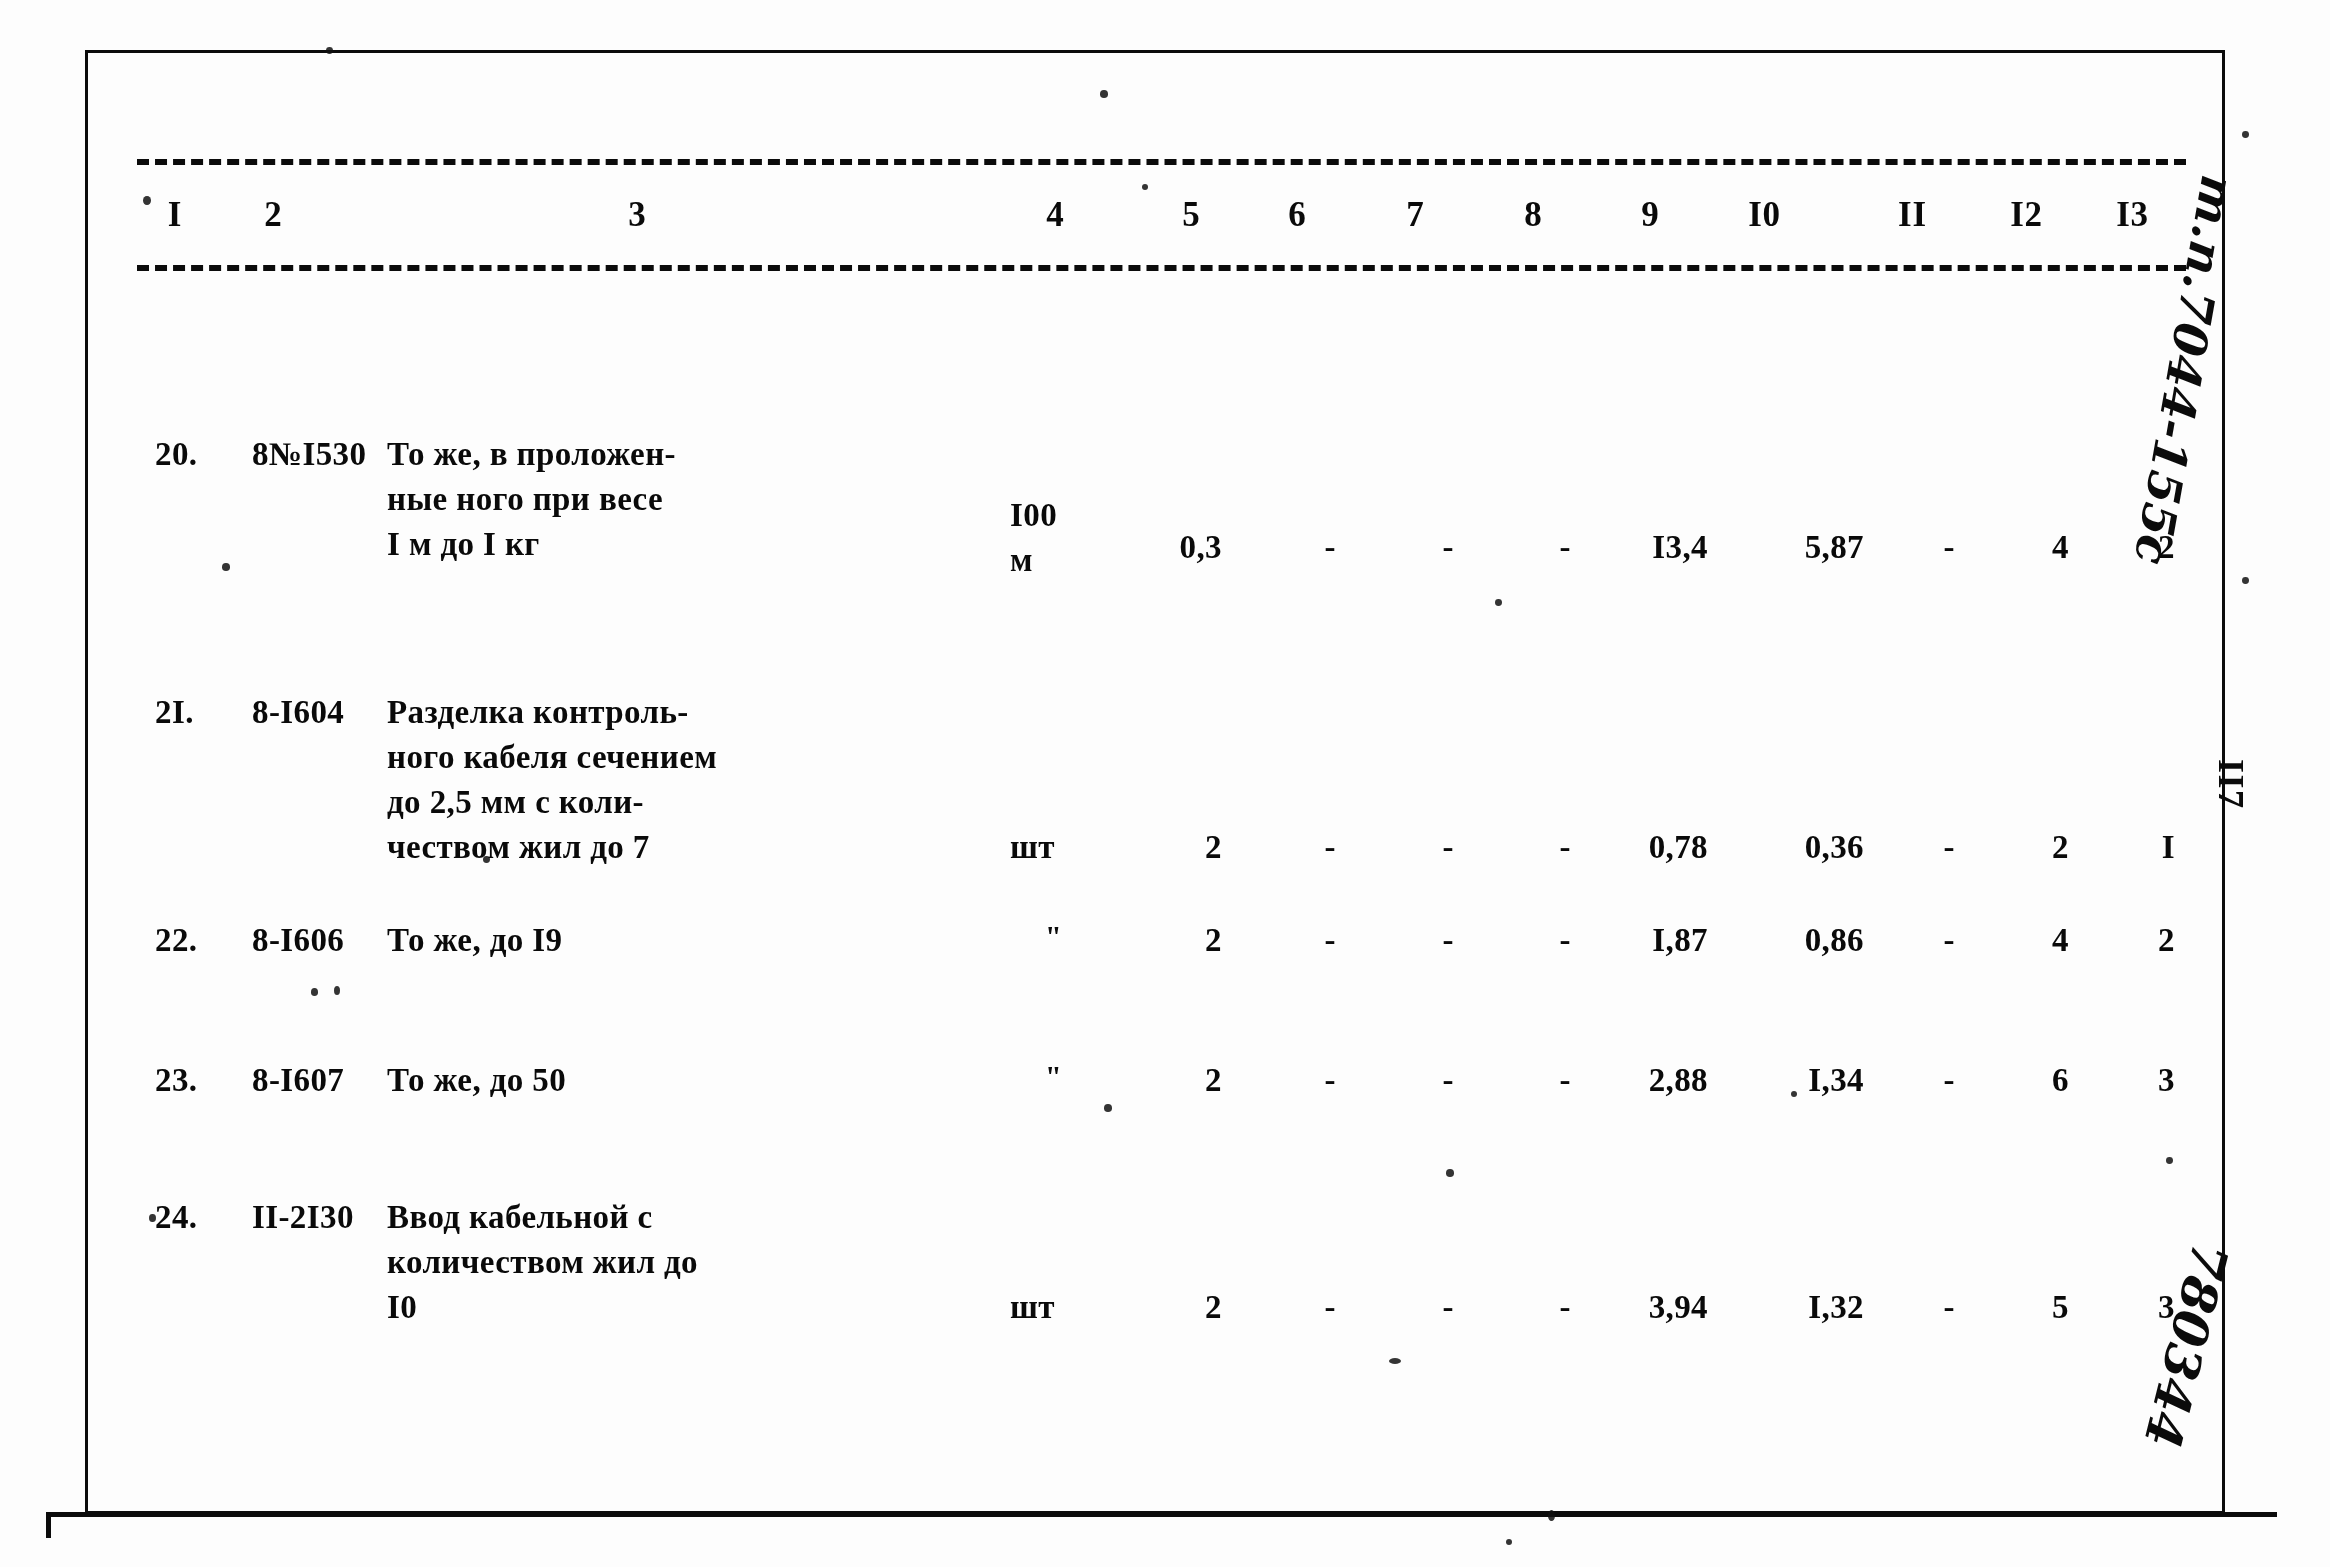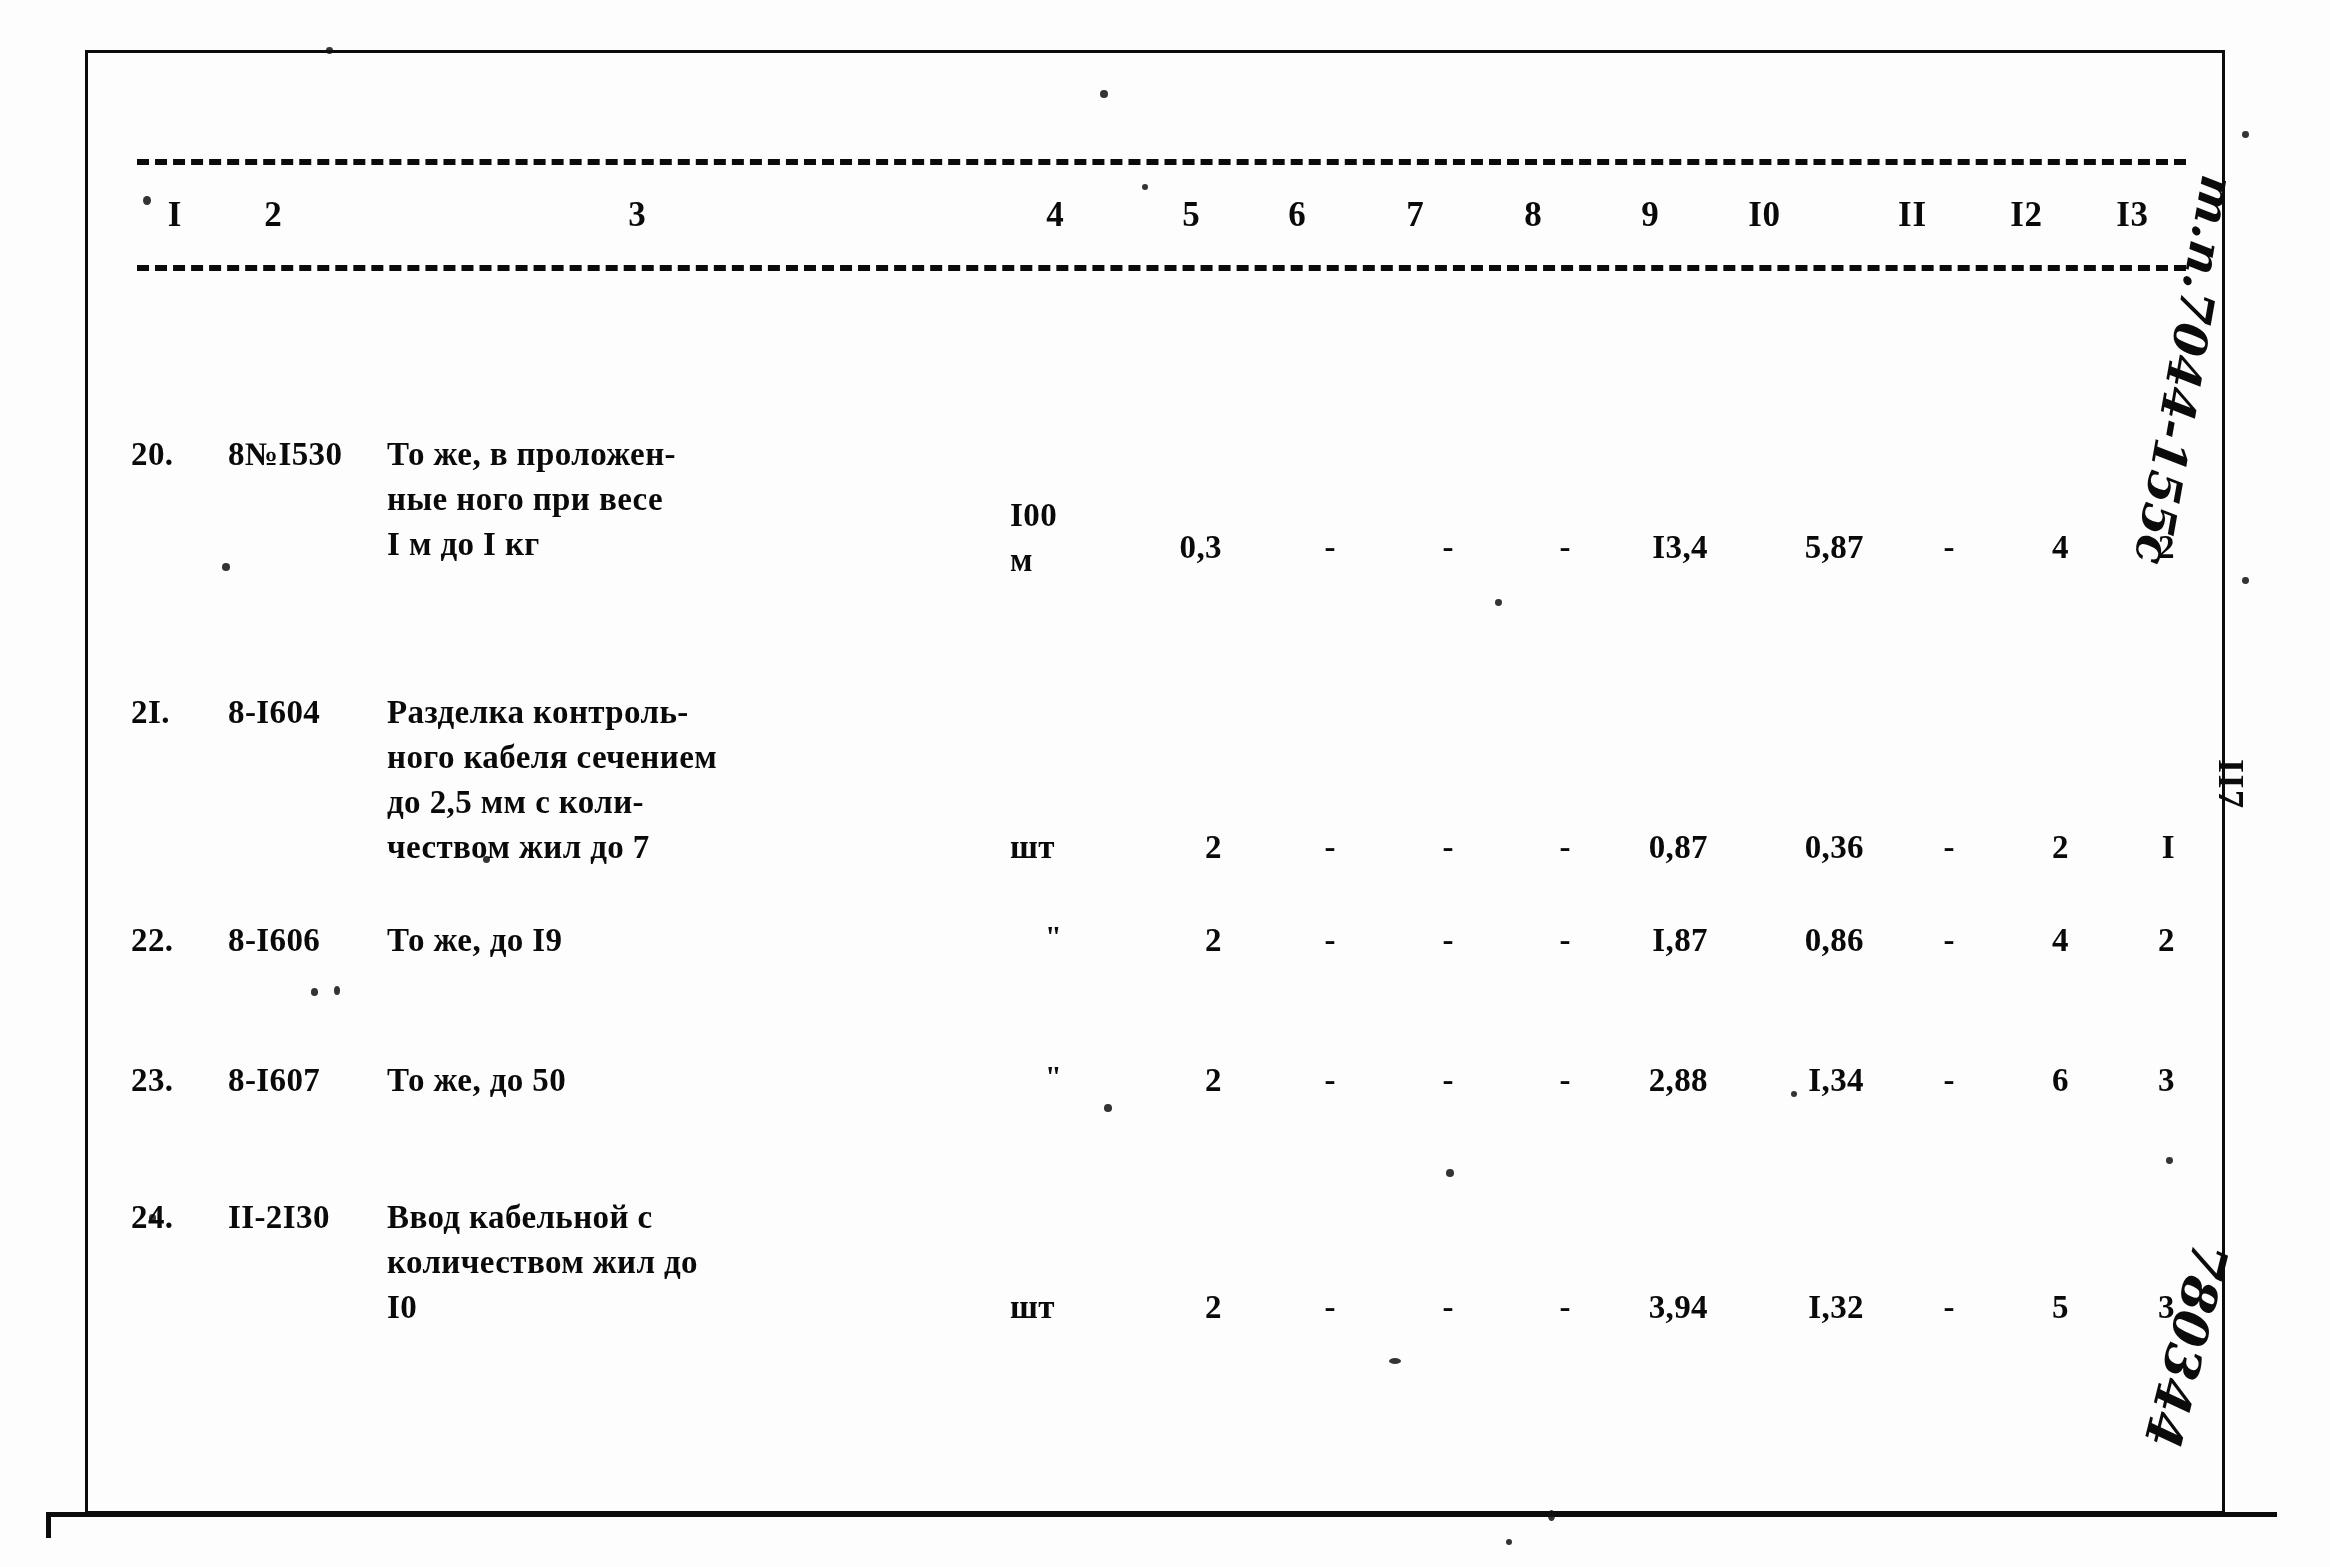--- a/index.html
+++ b/index.html
@@ -94,21 +94,21 @@
     width: 2049px;
   }
   .cell {
     position: absolute;
     font-size: 33px;
     font-weight: 700;
     line-height: 45px;
     white-space: pre;
     letter-spacing: 0.4px;
   }
-  .cell.num   { text-align: right; }
+  .cell.num   { text-align: right; margin-left: 24px; }
   .cell.ctr   { text-align: right; }
   .desc {
     position: absolute;
     font-size: 33px;
     font-weight: 700;
     line-height: 45px;
     white-space: pre-line;
     letter-spacing: 0.4px;
   }
 
@@ -207,21 +207,21 @@
       <div class="cell num" style="left:91px;">8-I604</div>
       <div class="desc" style="left:250px;top:0px;width:470px;">Разделка контроль-
 ного кабеля сечением
 до 2,5 мм с коли-
 чеством жил до 7</div>
       <div class="cell" style="left:873px;top:135px;">шт</div>
       <div class="cell ctr" style="left:971px;top:135px;width:114px;">2</div>
       <div class="cell ctr" style="left:1100px;top:135px;width:99px;">-</div>
       <div class="cell ctr" style="left:1218px;top:135px;width:99px;">-</div>
       <div class="cell ctr" style="left:1335px;top:135px;width:99px;">-</div>
-      <div class="cell ctr" style="left:1427px;top:135px;width:144px;">0,87</div>
+      <div class="cell ctr" style="left:1427px;top:135px;width:144px;">0,78</div>
       <div class="cell ctr" style="left:1571px;top:135px;width:156px;">0,36</div>
       <div class="cell ctr" style="left:1719px;top:135px;width:99px;">-</div>
       <div class="cell ctr" style="left:1833px;top:135px;width:99px;">2</div>
       <div class="cell ctr" style="left:1939px;top:135px;width:99px;">I</div>
     </div>
 
     <div class="row" style="top:759px;">
       <div class="cell num" style="left:-6px;">22.</div>
       <div class="cell num" style="left:91px;">8-I606</div>
       <div class="desc" style="left:250px;top:0px;width:470px;">То же, до I9</div>

